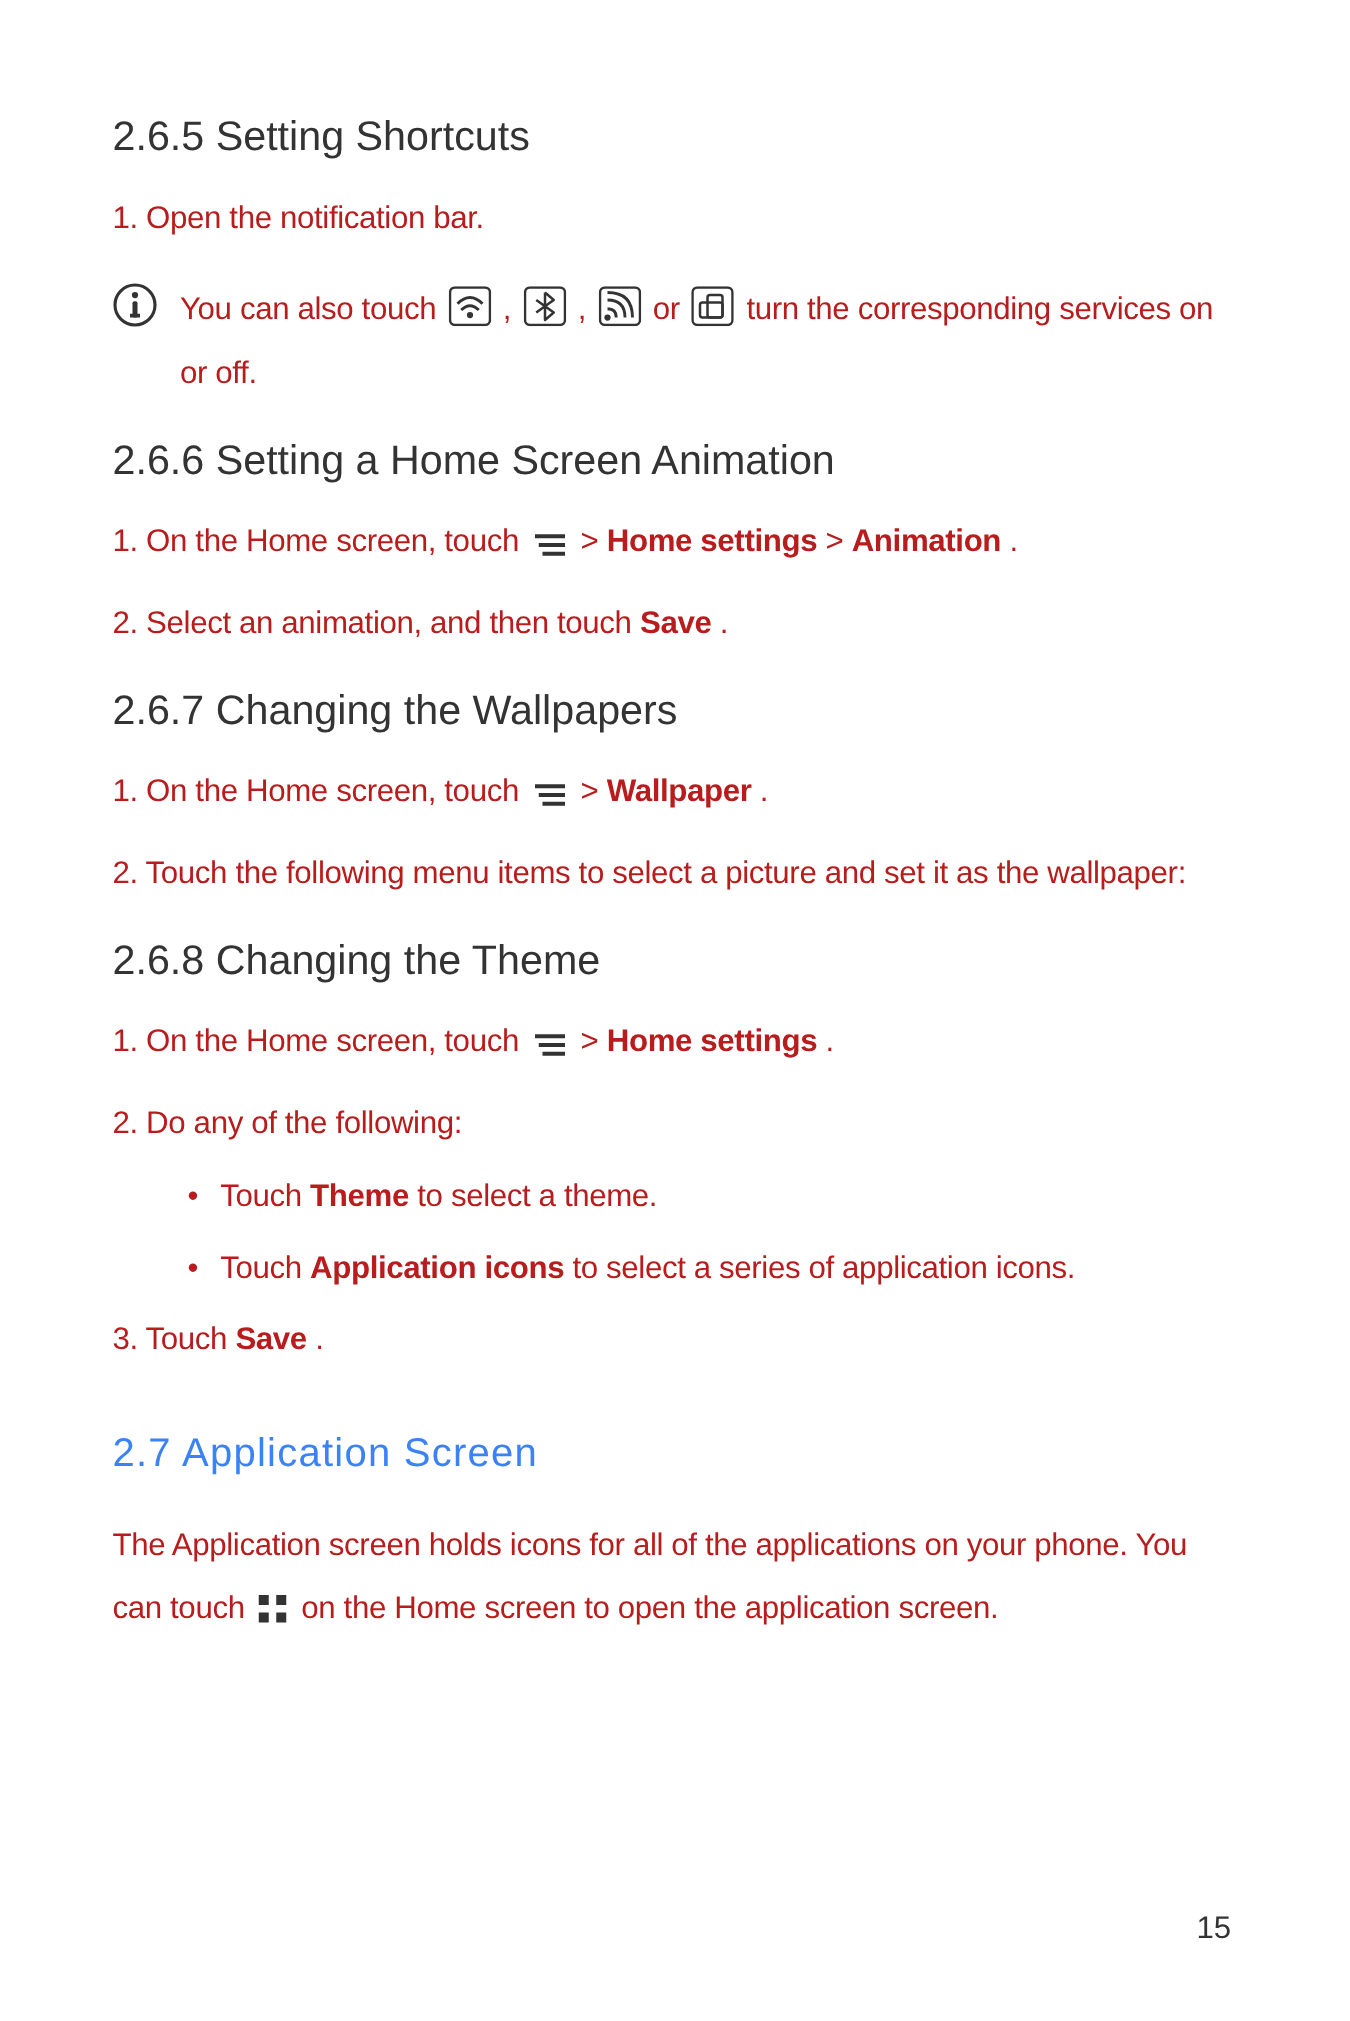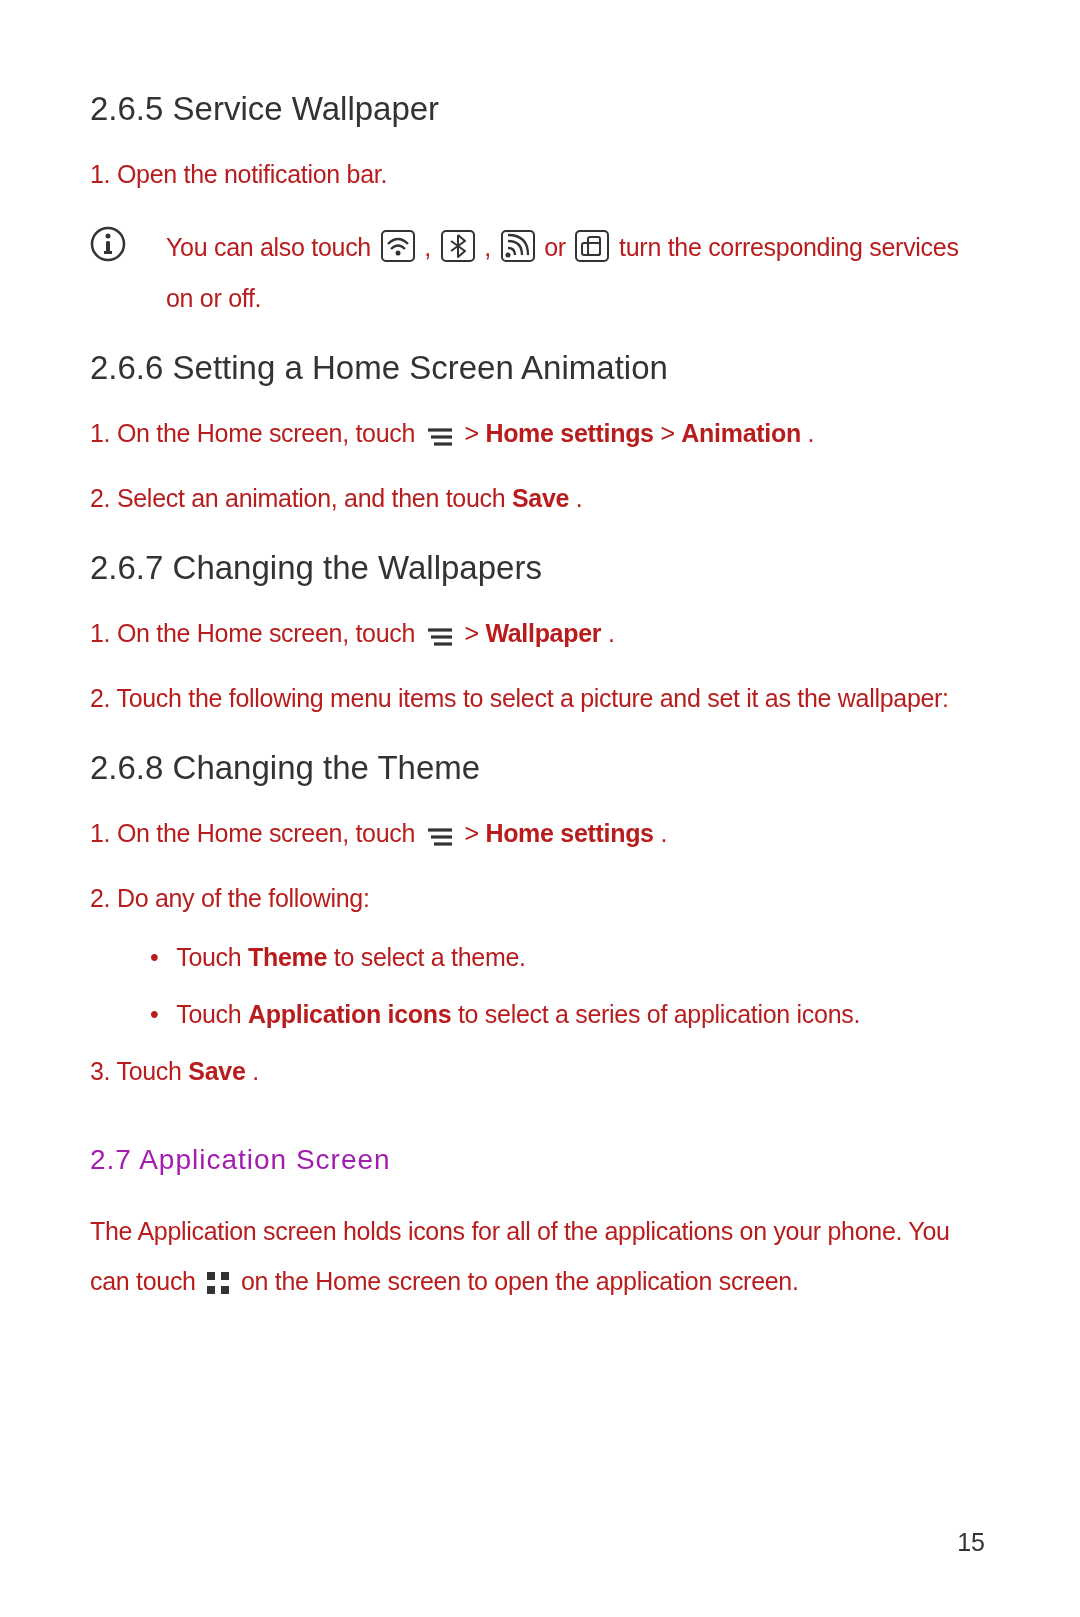--- a/index.html
+++ b/index.html
@@ -17,23 +17,23 @@
     position: relative;
   }
   .h3 {
     font-size: 33px;
     font-weight: 400;
     color: #333333;
     margin: 0 0 24px 0;
     letter-spacing: 0;
   }
   .h2 {
-    font-size: 28px;
+    font-size: 32px;
     font-weight: 400;
-    color: #a21caf;
+    color: #3b82f6;
     margin: 50px 0 30px 0;
     letter-spacing: 1px;
   }
   .body-text {
     font-size: 25px;
     font-weight: 400;
     color: #b91c1c;
     line-height: 1.8;
     letter-spacing: -0.3px;
   }
@@ -62,21 +62,20 @@
     margin: 28px 0 22px 0;
     gap: 18px;
   }
   .note-icon {
     flex: 0 0 auto;
     margin-top: 1px;
   }
   .note-text {
     flex: 1;
     line-height: 1.8;
-    margin-left: 22px;
   }
   .inline-icon {
     display: inline-block;
     vertical-align: -6px;
     margin: 0 3px;
   }
   .page-number {
     position: absolute;
     bottom: 60px;
     right: 95px;
@@ -87,21 +86,21 @@
     margin-bottom: 28px;
   }
   svg { display: inline-block; }
 </style>
 </head>
 <body>
 
 <div class="page">
 
   <div class="section-block">
-    <div class="h3">2.6.5  Service Wallpaper</div>
+    <div class="h3">2.6.5  Setting Shortcuts</div>
 
     <div class="body-text list-item">1. Open the notification bar.</div>
 
 
     <div class="note-row">
       <span class="note-icon">
         <svg width="36" height="36" viewBox="0 0 36 36">
           <circle cx="18" cy="18" r="16" fill="none" stroke="#333" stroke-width="2.5"></circle>
           <circle cx="18" cy="10" r="2.5" fill="#333"></circle>
           <rect x="16" y="15" width="4" height="13" rx="1.5" fill="#333"></rect>

